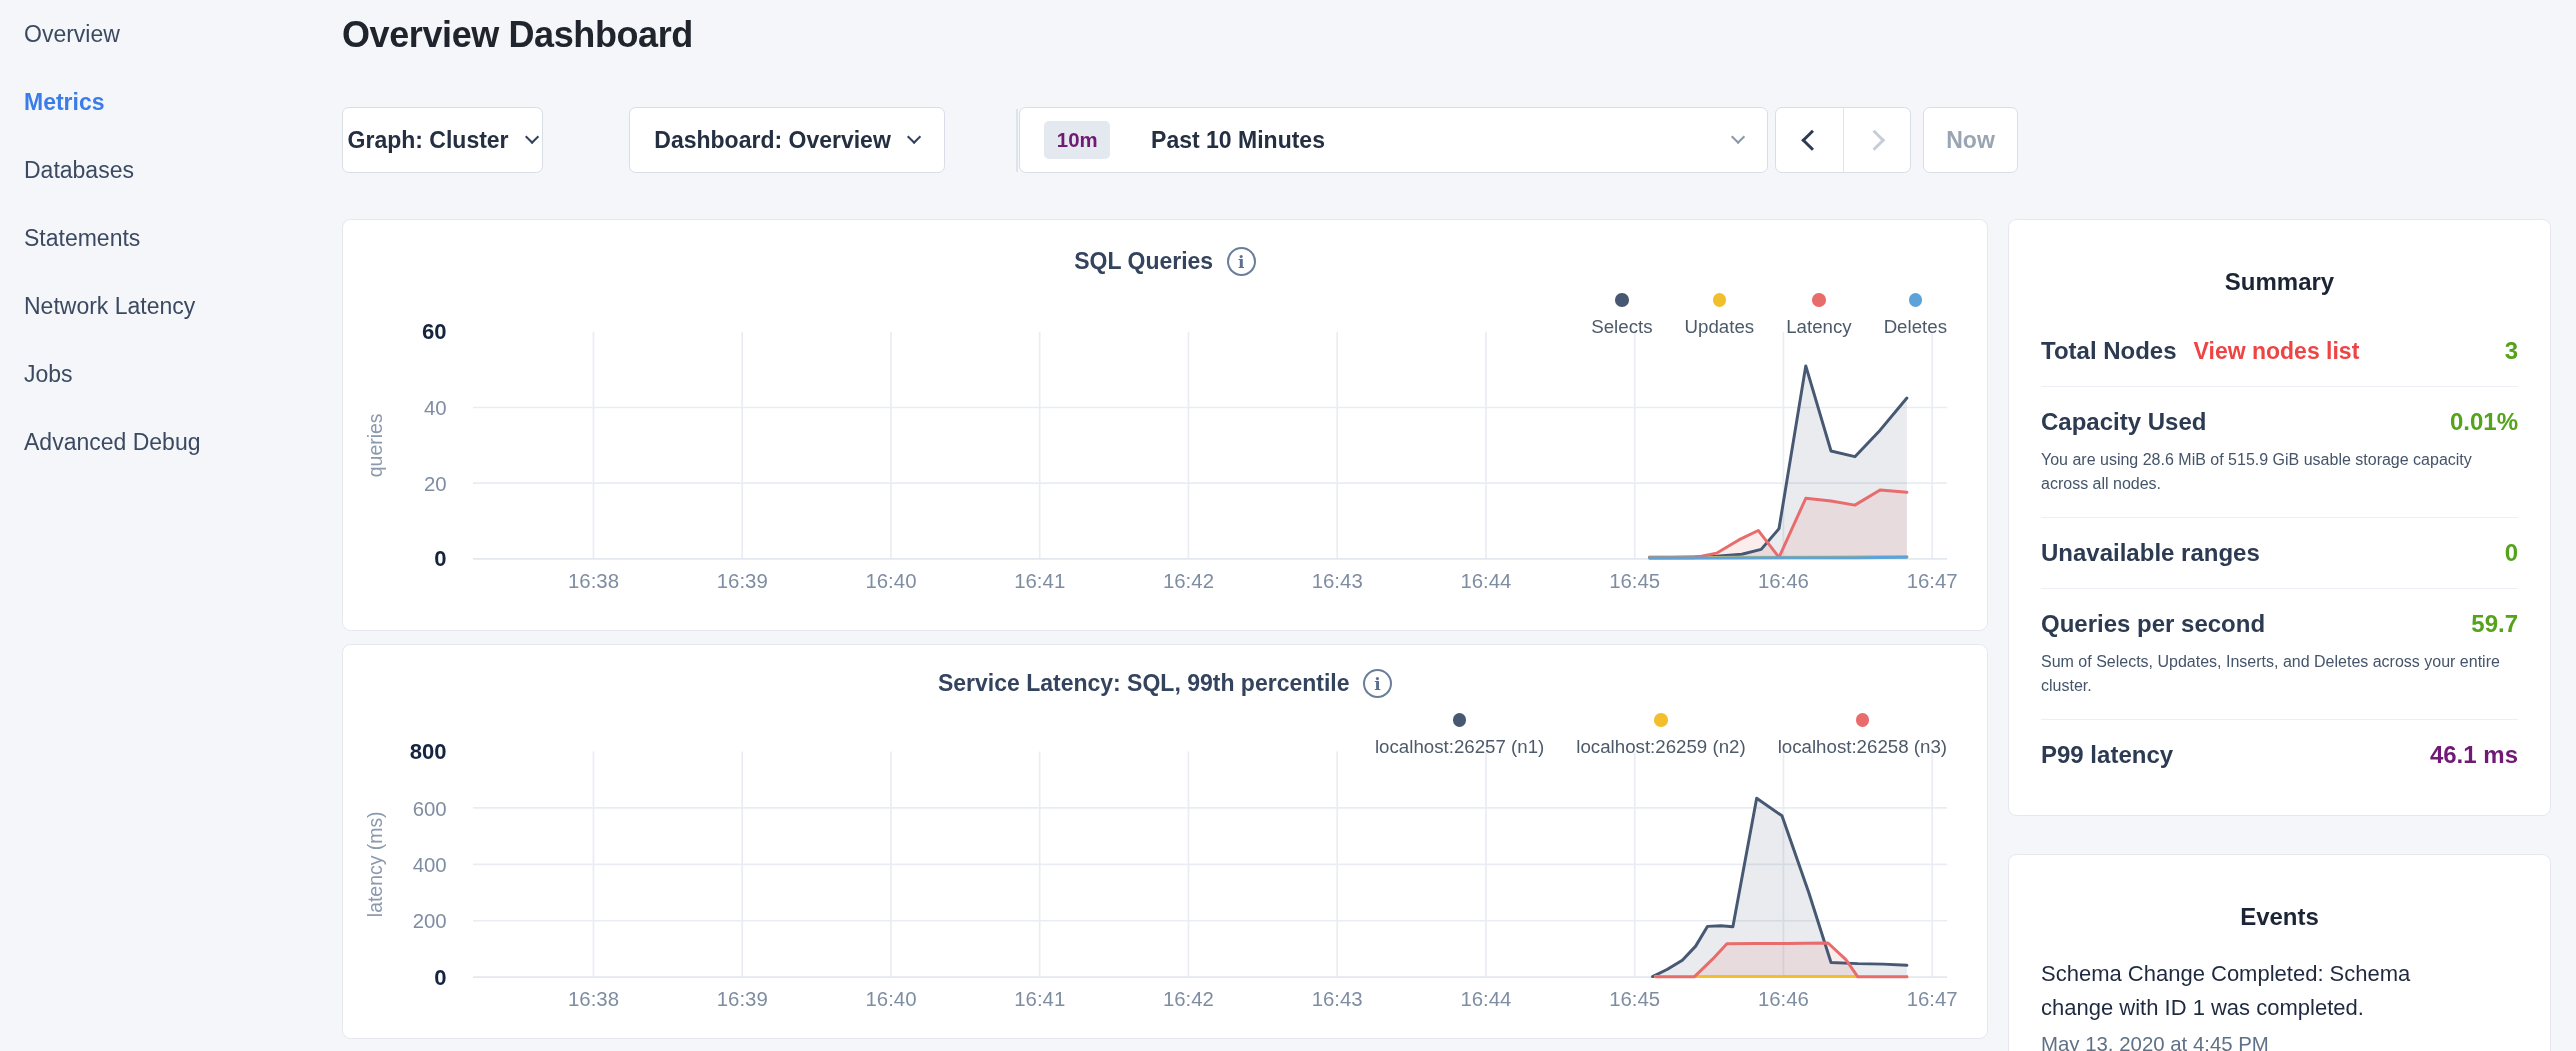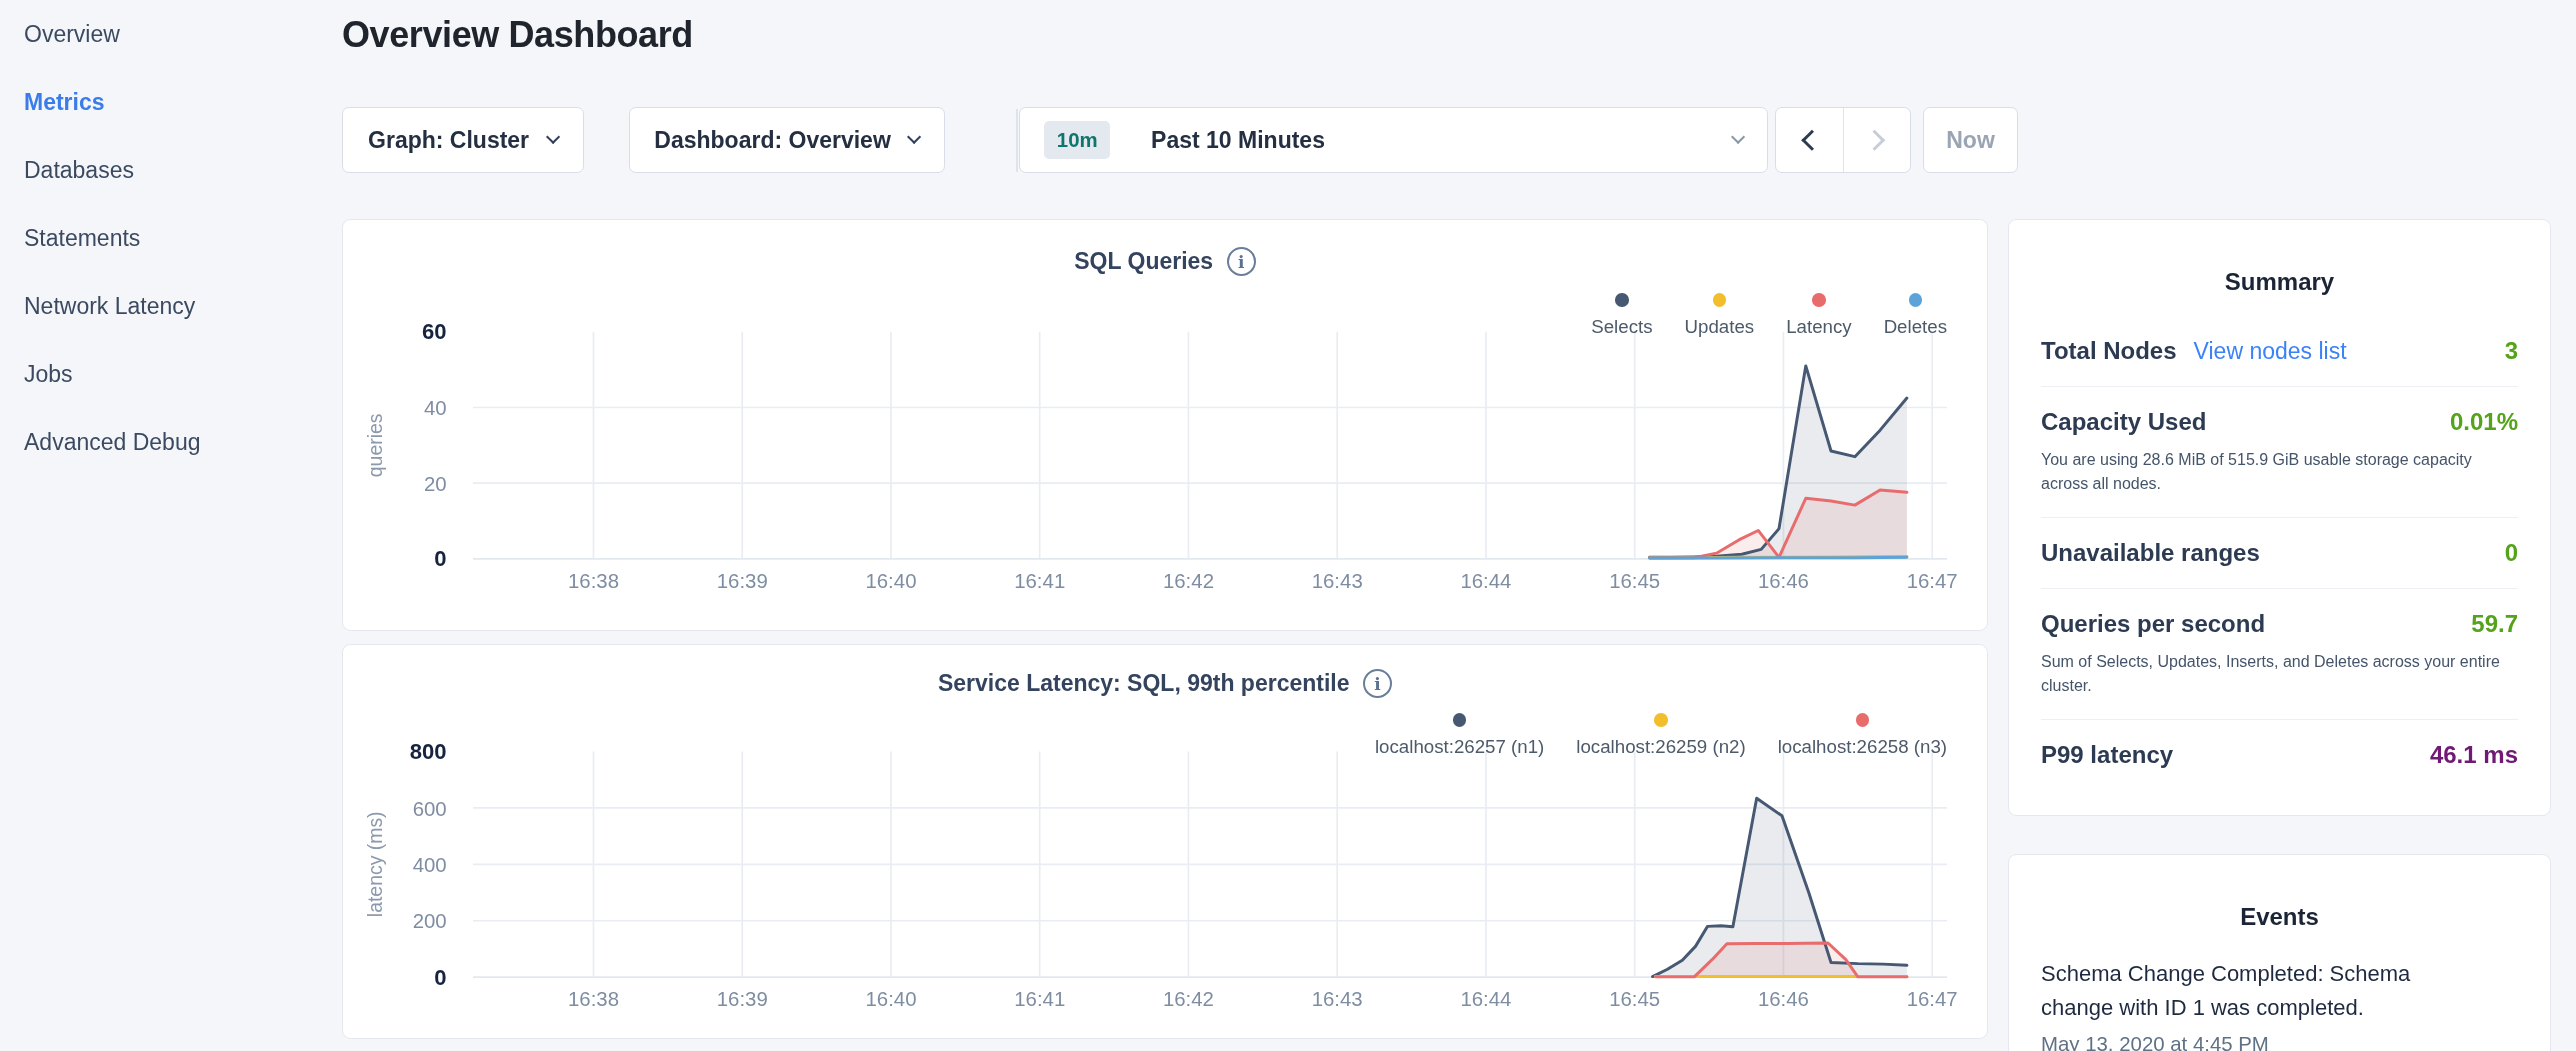--- a/index.html
+++ b/index.html
@@ -19,25 +19,25 @@
   .page-title {
     position:absolute; left:342px; top:13.6px;
     font-size:36px; font-weight:600; letter-spacing:-0.4px; color:#20242c;
   }
   
   .toolbar { position:absolute; left:342px; top:107px; width:1786px; height:66px; }
   .tb { position:absolute; top:0; height:66px; background:#fff;
         border:1.7px solid #d8dde6; border-radius:6.8px;
         display:flex; align-items:center; justify-content:center; gap:18.7px;
         font-size:23px; font-weight:700; color:#242f42; cursor:pointer; }
-  .tb-graph { left:0; width:242px; }
+  .tb-graph { left:0; width:201px; }
   .tb-dash  { left:287px; width:316px; }
   .tb-vdivider { position:absolute; left:674px; top:1.7px; width:1.7px; height:63px; background:#dfe3ea; }
   .tb-time  { left:677px; width:749px; justify-content:flex-start; padding:0 24px; }
-  .time-badge { background:#e4e8ef; border-radius:5.1px; padding:7.7px 12.8px; font-size:20.4px; font-weight:700; color:#0f766e; }
+  .time-badge { background:#e4e8ef; border-radius:5.1px; padding:7.7px 12.8px; font-size:20.4px; font-weight:700; color:#701a75; }
   .time-label { margin-left:22px; }
   .tb-time .chev { margin-left:auto; color:#8a97a9; }
   .tb-arrows { left:1433px; width:136px; padding:0; gap:0; cursor:default; }
   .arrow-half { width:50%; height:100%; display:flex; align-items:center; justify-content:center; cursor:pointer; }
   .arrow-half + .arrow-half { border-left:1.7px solid #dfe3ea; }
   .tb-now { left:1581px; width:95px; color:#9aa5b4; }
   .chev { display:inline-block; width:10.2px; height:10.2px;
           border-right:2.6px solid currentColor; border-bottom:2.6px solid currentColor;
           transform:rotate(45deg); margin-top:-5.1px; }
   .chev.big { width:14.5px; height:14.5px; border-width:3.4px; margin-top:0; }
@@ -65,21 +65,21 @@
   .lg-dot { width:13.6px; height:13.6px; border-radius:50%; }
   svg.plot { position:absolute; left:0; top:0; width:100%; height:100%; }
   svg.plot text { font-family:"Liberation Sans", sans-serif; }
   
   .card-title { margin-top:48px; text-align:center; font-size:24px; font-weight:700; color:#1c2536; }
   .sum-rows { margin:20.4px 32px 0; }
   .srow { padding:21px 0; }
   .srow + .srow { border-top:1.7px solid #eceff3; }
   .srow-main { display:flex; align-items:baseline; }
   .srow-label { font-size:24px; font-weight:700; color:#2c3a52; }
-  .srow-link { font-size:23px; font-weight:400; color:#3b82f6; margin-left:17px; text-decoration:none; cursor:pointer; }
+  .srow-link { font-size:23px; font-weight:700; color:#ef4444; margin-left:17px; text-decoration:none; cursor:pointer; }
   .srow-value { margin-left:auto; font-size:24px; font-weight:700; color:#54a31b; }
   .srow-desc { margin-top:12px; font-size:16px; line-height:1.5; color:#44546a; }
   .event-item { margin:25.5px 32px 0; }
   .event-text { font-size:22px; line-height:1.55; color:#1f2a40; max-width:381px;margin-top:23px; }
   .event-time { margin-top:8.5px; font-size:20.4px; color:#5f7186; }
 </style>
 </head>
 <body>
 
 <div id="page">

